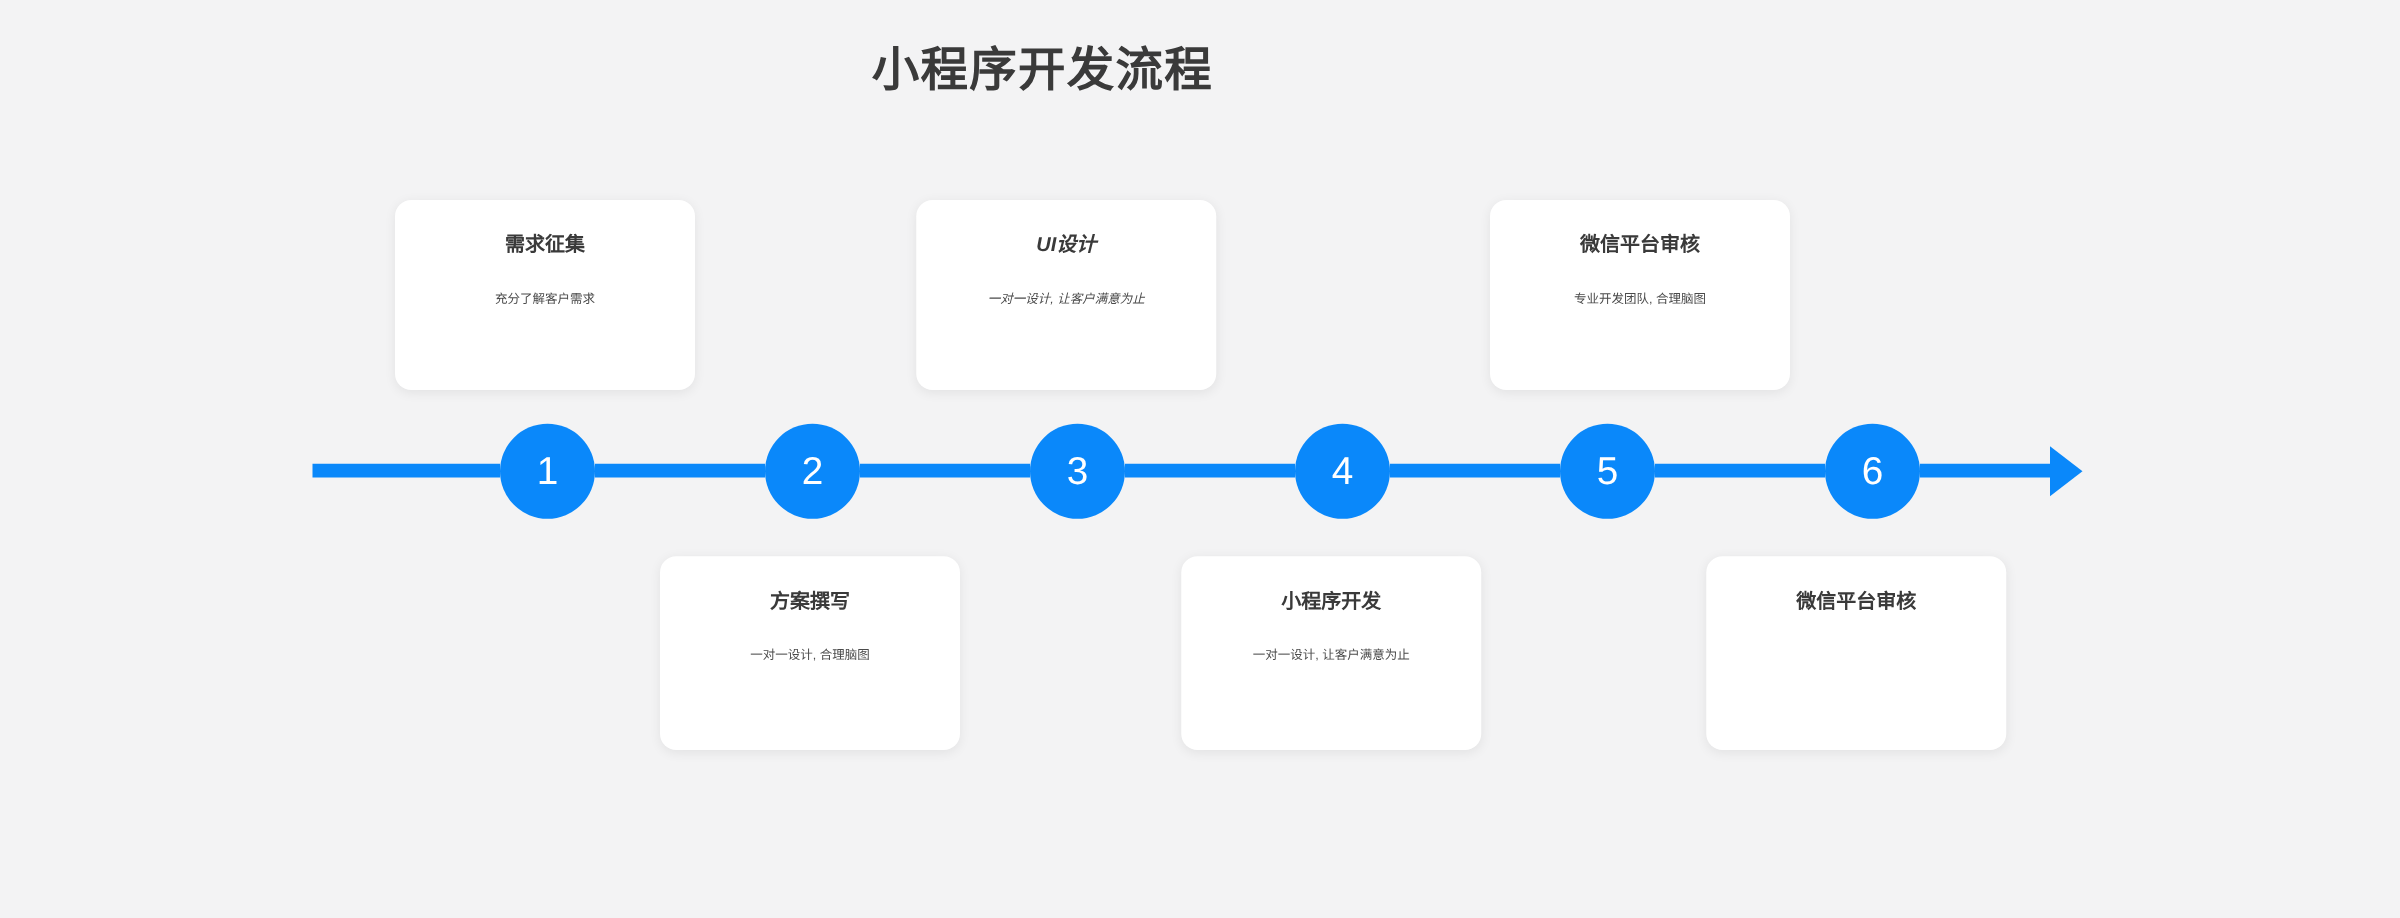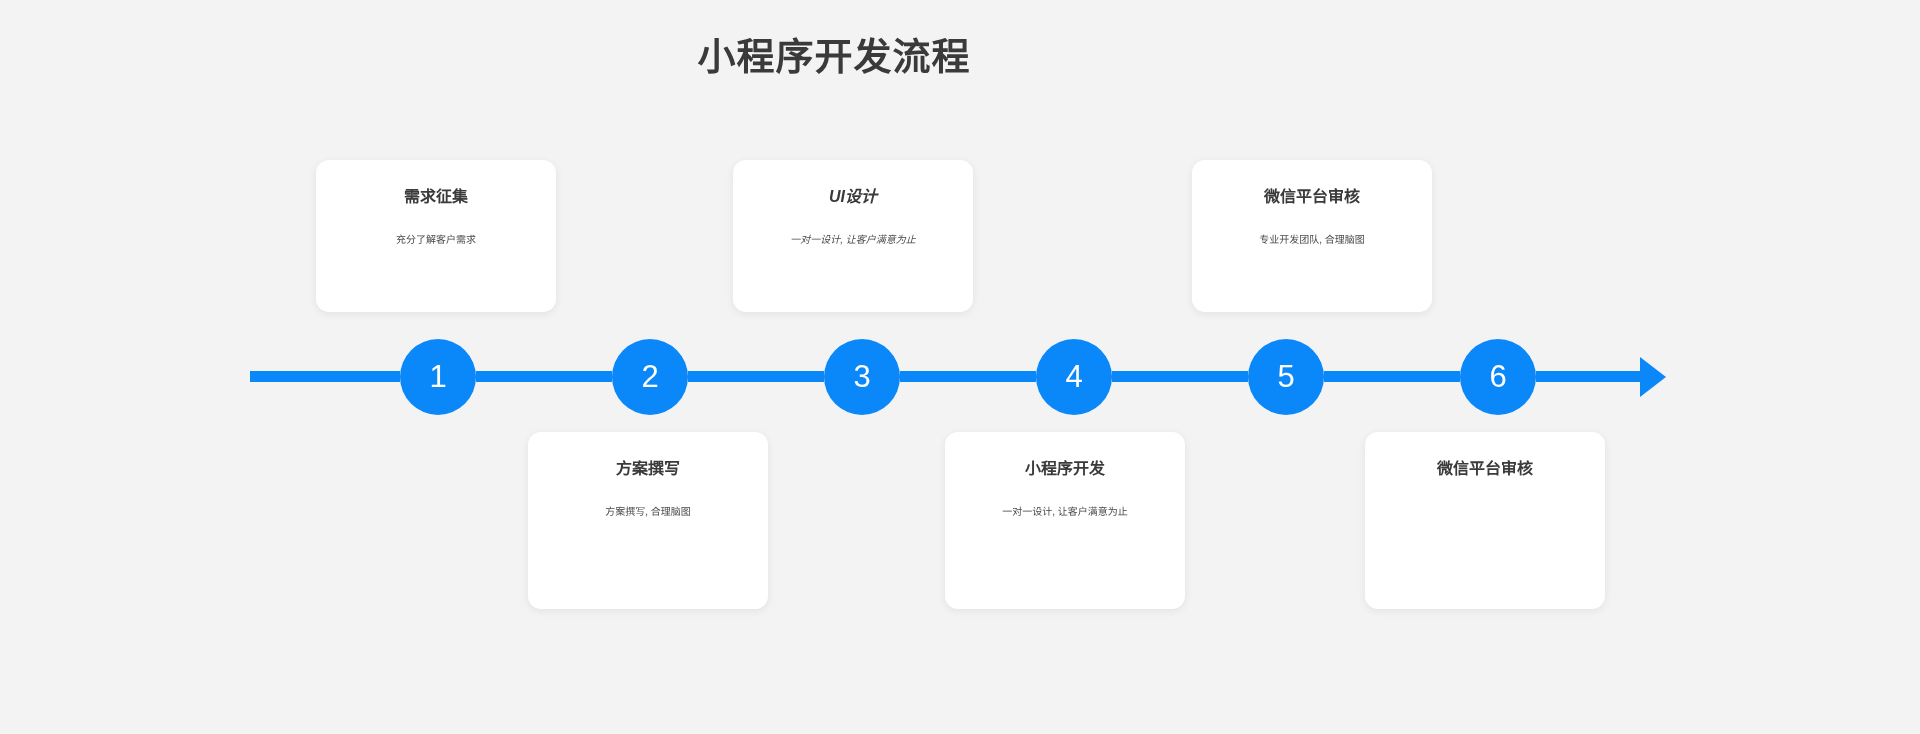--- a/index.html
+++ b/index.html
@@ -82,21 +82,21 @@
     position: absolute;
     width: 240px;
     background: #ffffff;
     border-radius: 13px;
     box-shadow: 0 2px 9px rgba(0, 0, 0, 0.07);
     box-sizing: border-box;
     padding: 22px 20px 18px 20px;
     text-align: center;
   }
   .card.top    { height: 152px; top: 160px; }
-  .card.bottom { height: 177px; top: 432px; }
+  .card.bottom { height: 155px; top: 445px; }
 
   .card-title {
     font-size: 16px;
     font-weight: bold;
     color: #3a3a3a;
     line-height: 30px;
     margin: 0 0 13px 0;
     white-space: nowrap;
   }
   .card-desc {
@@ -152,21 +152,21 @@
   <p class="card-desc">一对一设计, 让客户满意为止</p>
 </div>
 
 <div class="card top" style="left:1152px;margin-left:40px;">
   <p class="card-title">微信平台审核</p>
   <p class="card-desc">专业开发团队, 合理脑图</p>
 </div>
 
 <div class="card bottom" style="left:528px;">
   <p class="card-title">方案撰写</p>
-  <p class="card-desc">方案撰写, 合理脑图</p>
+  <p class="card-desc">一对一设计, 合理脑图</p>
 </div>
 
 <div class="card bottom" style="left:945px;">
   <p class="card-title">小程序开发</p>
   <p class="card-desc">一对一设计, 让客户满意为止</p>
 </div>
 
 <div class="card bottom" style="left:1365px;">
   <p class="card-title">微信平台审核</p>
 </div>

